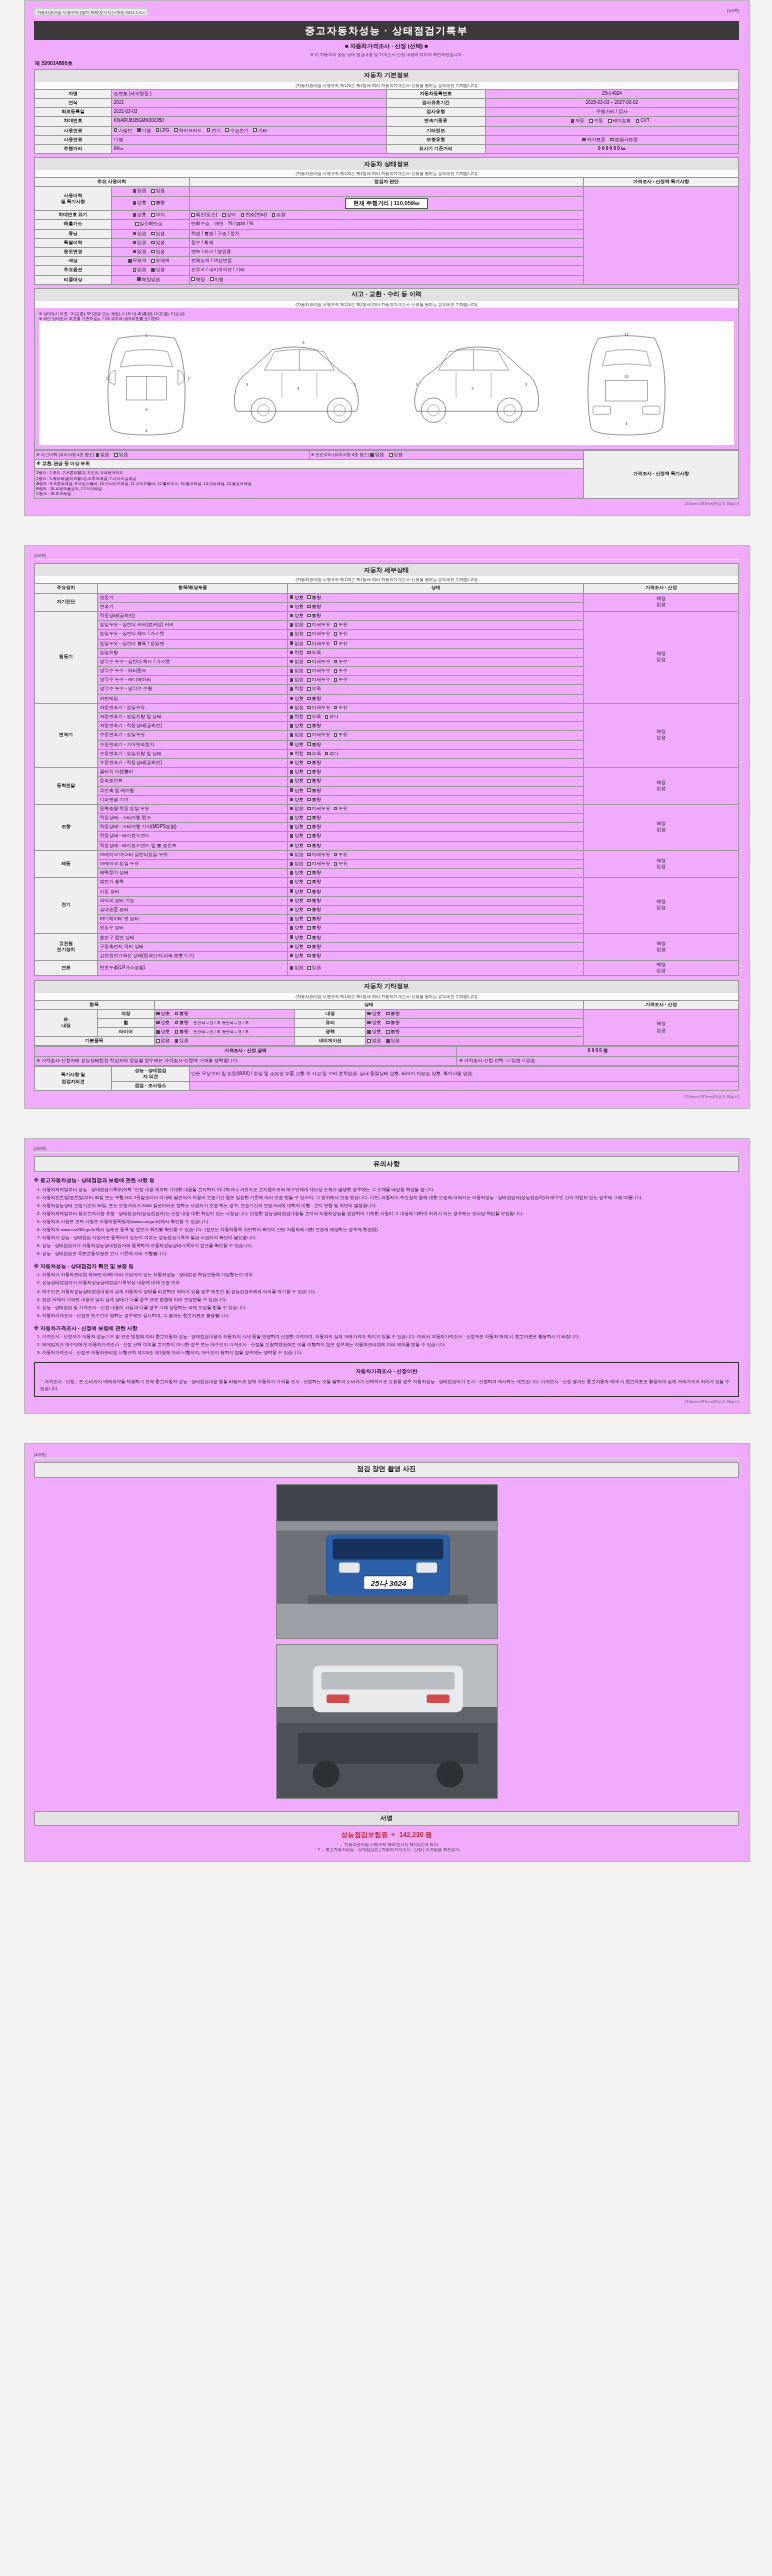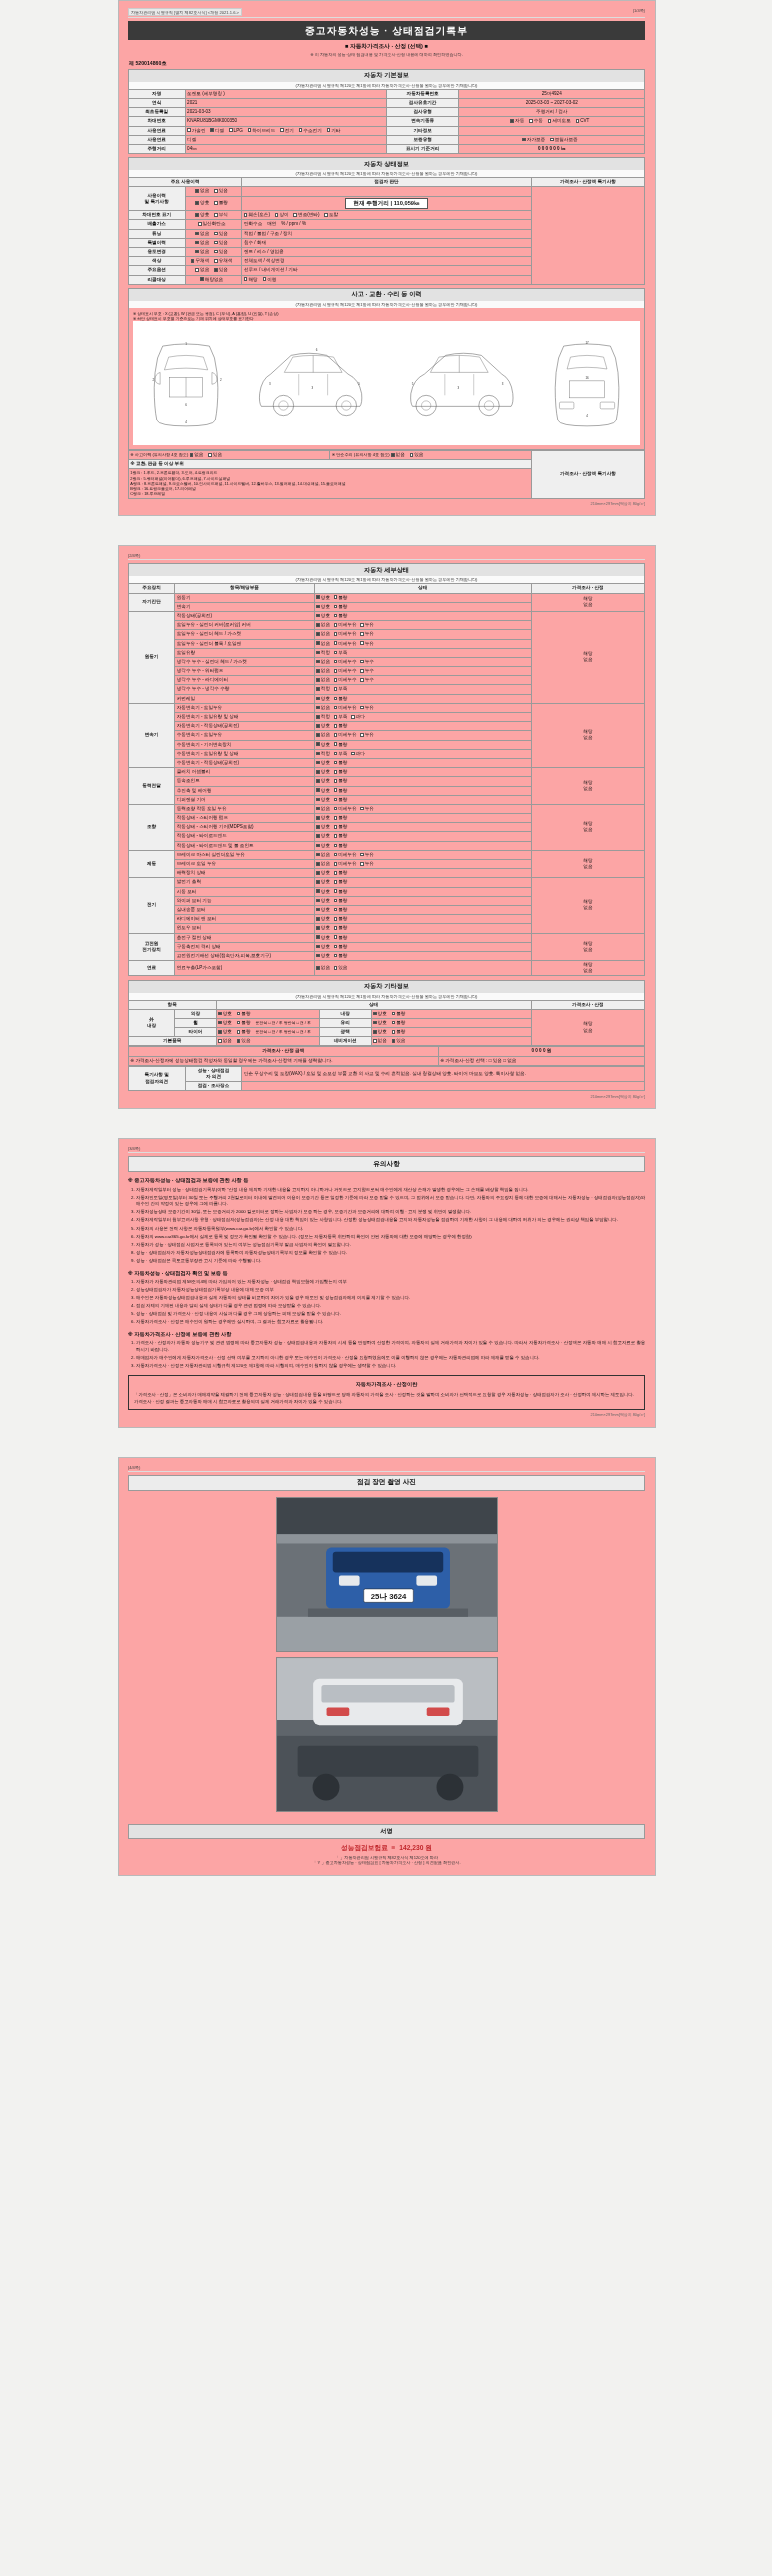--- a/index.html
+++ b/index.html
@@ -5,23 +5,23 @@
   * { box-sizing: border-box; }
   html, body { margin:0; padding:0; }
   body {
     width:773px;
     background:#f2f2f0;
     font-family:"Liberation Sans","DejaVu Sans",sans-serif;
     font-size:5.7px;
     color:#111;
   }
   .page {
-    width:538px;
+    width:726px;
     margin:0 auto 29px auto;
-    background:#fca5a5;
+    background:#f0abfc;
     border:0.5px solid #b9b9b9;
     padding:7.2px 9.3px 9.3px 9.3px;
     position:relative;
   }
   .page-top-note {
     font-size:4.1px; color:#444; display:flex; justify-content:space-between;
     border-bottom:0.5px solid #ddd; padding-bottom:1px; margin-bottom:3.1px;
   }
   .page-top-note .left { background:#e9e9e9; padding:0.5px 2.1px; border:0.5px solid #ccc;}
   .doc-title {
@@ -89,21 +89,21 @@
   .diagram-wrap {
     border:0.5px solid #9a9a9a; border-top:none; padding:3.1px 4.1px 4.1px 4.1px;
   }
   .diagram-area {
     position:relative; height:124px; background:#fff;
     display:flex; align-items:center; justify-content:center; gap:13.4px;
   }
   .car-svg { display:block; }
 
   
-  .photo-area { display:flex; flex-direction:column; align-items:center; gap:5.2px; padding:6.2px 0;}
+  .photo-area { display:flex; flex-direction:column; align-items:center; gap:5.2px; padding:6.2px 0;font-style:italic;}
   .photo {
     width:222px; height:155px; border:0.5px solid #888; position:relative; overflow:hidden;
     background:#4a4f55;
   }
   .sign-head {
     background:#e2e2e2; border:0.5px solid #9a9a9a; text-align:center; font-weight:bold; padding:2.1px 0; font-size:6.2px;
     margin-top:5.2px;
   }
   .price-line { text-align:center; font-weight:bold; color:#c0262b; font-size:6.7px; padding:5.2px 0 2.1px 0;}
   .footer-note { text-align:center; font-size:4.1px; color:#333; }

